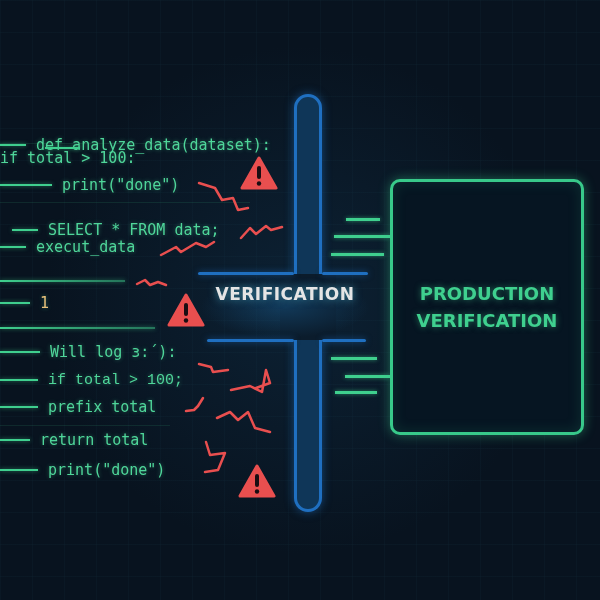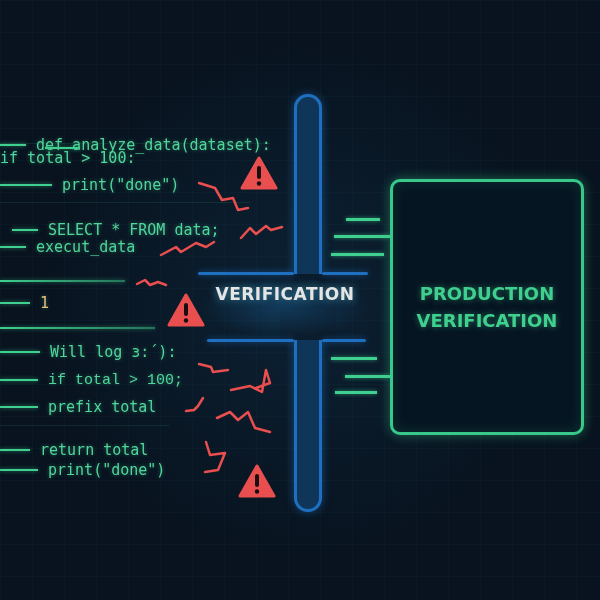--- a/index.html
+++ b/index.html
@@ -97,21 +97,21 @@
 <div id="code-area">
     <div class="code-line" style="top: 118px; margin-top: 17px;"><span class="dash" style="width: 26px;"></span><span>def analyze_data(dataset):</span></div>
     <div class="code-line" style="top: 147px; flex-direction: column;"><span class="dash" style="width: 35px;"></span><span>if total &gt; 100:</span></div>
     <div class="code-line" style="top: 175px;"><span class="dash" style="width: 52px;"></span><span>print("done")</span></div>
     <div class="code-line" style="top: 220px; margin-left: 12px;"><span class="dash" style="width: 26px;"></span><span>SELECT * FROM data;</span></div>
     <div class="code-line" style="top: 237px;"><span class="dash" style="width: 26px;"></span><span>execut_data</span></div>
     <div class="code-line" style="top: 293px;"><span class="dash" style="width: 30px;"></span><span class="num">1</span></div>
     <div class="code-line" style="top: 342px; text-align: right;"><span class="dash" style="width: 40px;"></span><span>Will log з:´):</span></div>
     <div class="code-line" style="top: 370px; font-family: Liberation Mono, monospace;"><span class="dash" style="width: 38px;"></span><span>if total &gt; 100;</span></div>
     <div class="code-line" style="top: 397px;"><span class="dash" style="width: 38px;"></span><span>prefix total</span></div>
-    <div class="code-line" style="top: 440px;"><span class="dash" style="width: 30px;"></span><span>return total</span></div>
+    <div class="code-line" style="top: 430px;"><span class="dash" style="width: 30px;"></span><span>return total</span></div>
     <div class="code-line" style="top: 460px;"><span class="dash" style="width: 38px;"></span><span>print("done")</span></div>
   </div>
 
 <svg class="squiggle" viewBox="0 0 600 600">
   <g fill="none" stroke="#e94f4f" stroke-width="2.5" stroke-linejoin="round" stroke-linecap="round">
     <polyline points="199,183 215,188 222,200 233,198 238,210 248,208"></polyline>
     <polyline points="241,238 250,228 256,234 266,226 271,230 282,227"></polyline>
     <polyline points="161,255 176,247 181,252 196,243 206,247 214,242"></polyline>
     <polyline points="137,284 145,280 150,285 158,282 166,285"></polyline>
     <polyline points="199,364 211,367 213,372 228,370"></polyline>

